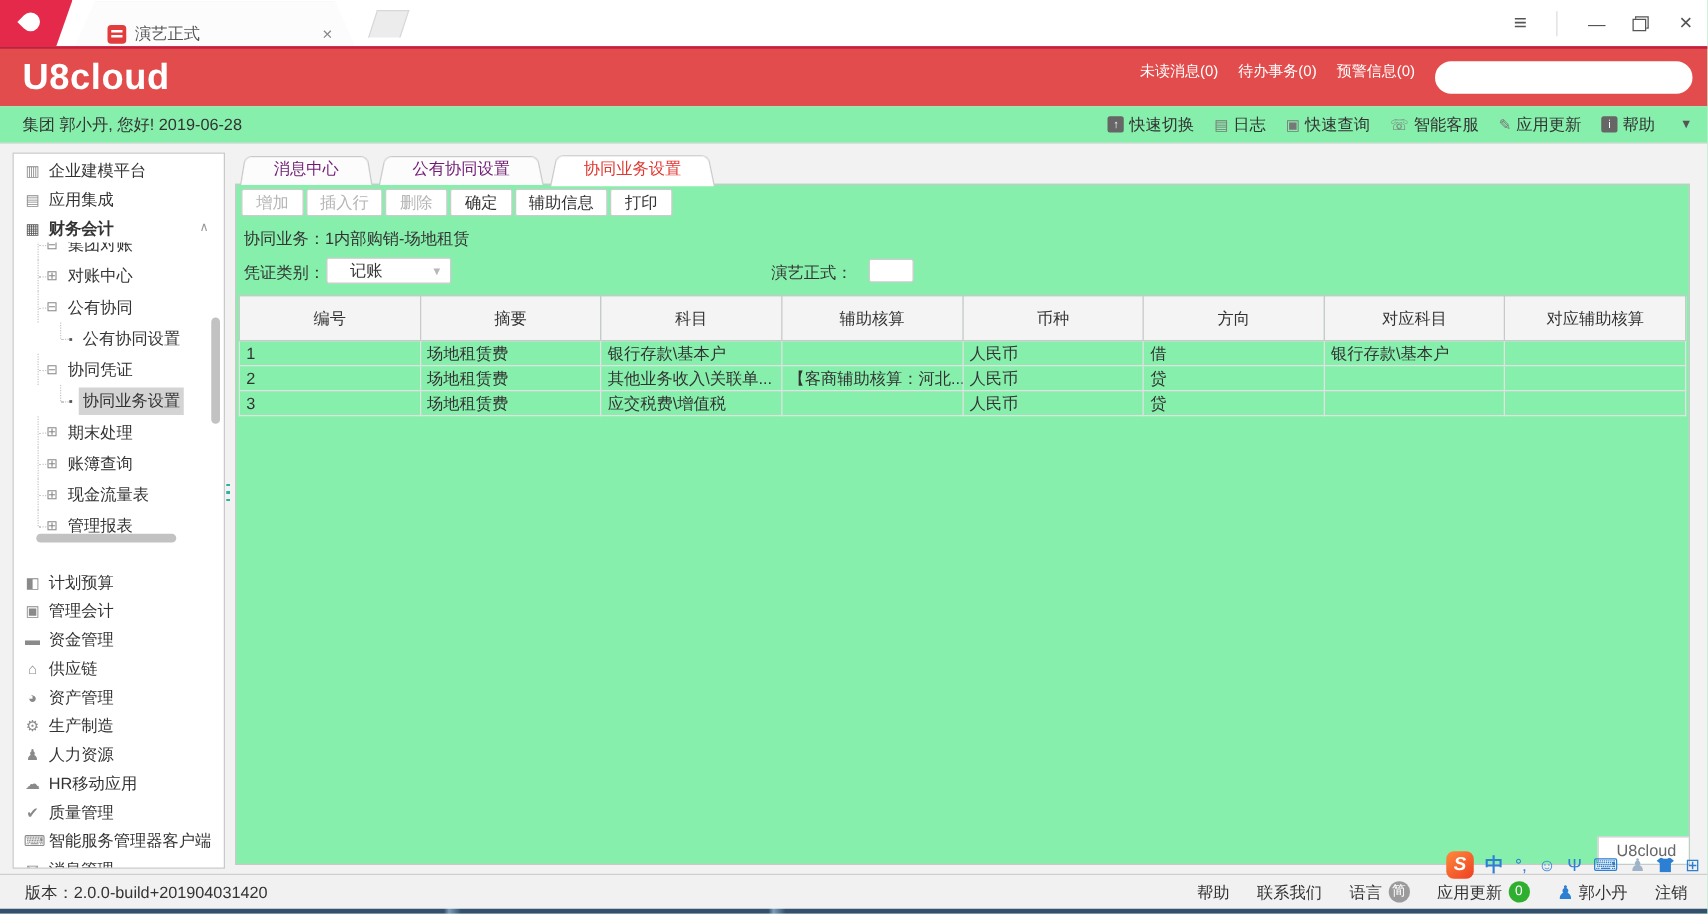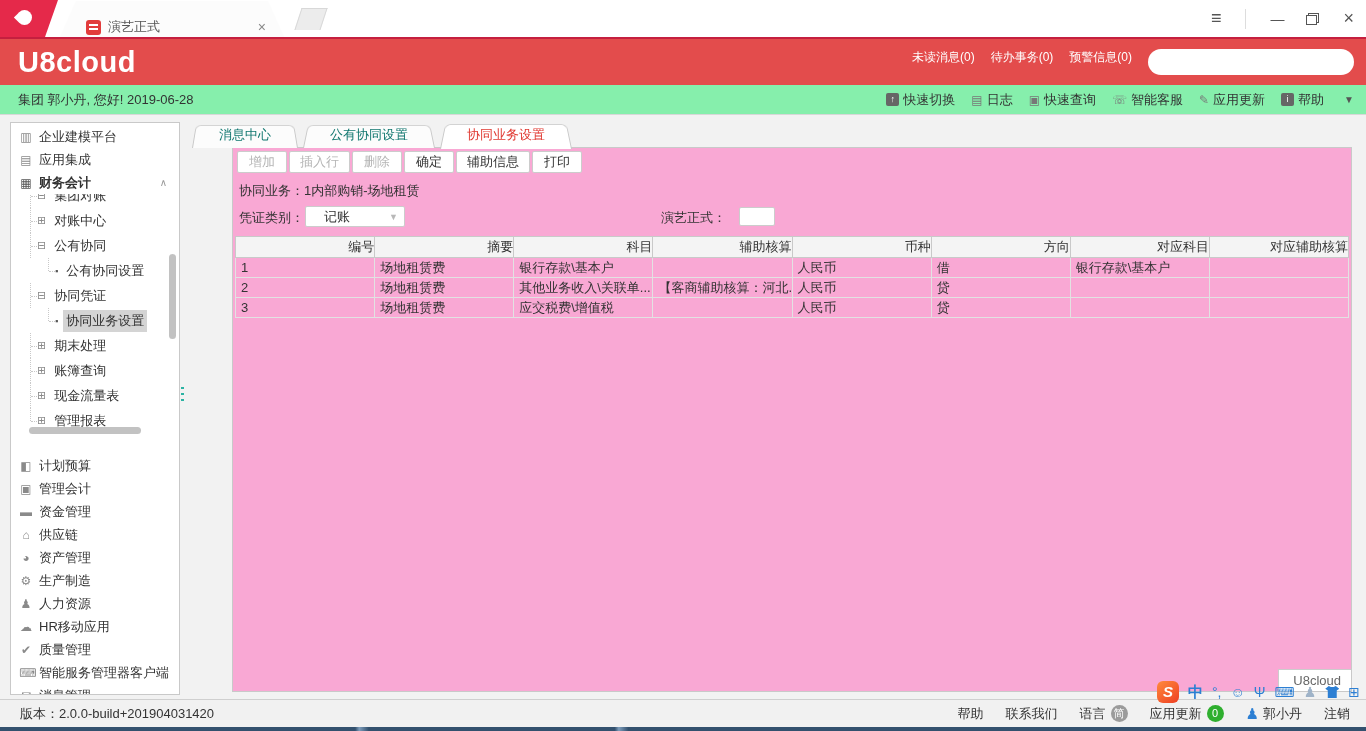--- a/index.html
+++ b/index.html
@@ -85,45 +85,45 @@
 
   .splitter { position:absolute; left:181px; top:272px; width:3px; height:17px;
               background:repeating-linear-gradient(#2bb3a3 0 2px, transparent 2px 6px); }
 
   
   .tabs { position:absolute; left:192px; top:7px; display:flex; z-index:3; }
   .tab { position:relative; height:25px; margin-top:1px; line-height:24px; padding:0 27px; margin-right:5px; }
   .tab::before { content:""; position:absolute; inset:0; background:#fcfcfc; border:1px solid #c9c9c9;
                  border-bottom:none; border-radius:6px 6px 0 0;
                  transform:perspective(22px) rotateX(4deg); transform-origin:bottom center; }
-  .tab .t { position:relative; z-index:1; color:#0f766e; white-space:nowrap; }
+  .tab .t { position:relative; z-index:1; color:#701a75; white-space:nowrap; }
   .tab.active { height:27px; margin-top:0; line-height:26px; }
   .tab.active::before { background:#fff; }
   .tab.active .t { color:#e0372f; }
 
   
-  .panel { position:absolute; left:188px; right:14px; top:32px; bottom:7px; background:#f9a8d4;
-           border:1px solid #c9c9c9;margin-left:44px; }
+  .panel { position:absolute; left:188px; right:14px; top:32px; bottom:7px; background:#86efac;
+           border:1px solid #c9c9c9; }
   .btn-row { position:absolute; top:3px; left:4px; display:flex; gap:2px; }
   .btn { min-width:50px; padding:0 10px; height:22px; line-height:20px; background:#fff;
          border:1px solid #ccc; border-radius:2px; text-align:center; }
   .btn.disabled { color:#b5b5b5; }
   .form-business { position:absolute; top:34px; left:6px; }
   .form-unit { position:absolute; top:34px; left:428px; }
   .form-vtype-label { position:absolute; top:61px; left:6px; }
   .vtype-select { position:absolute; top:58px; left:72px; width:100px; height:21px; border:1px solid #ccc;
                   border-radius:2px; background:#fff; display:flex; align-items:center; padding-left:18px; }
   .vtype-select .arr { margin-left:auto; margin-right:6px; color:#b8b8b8; font-size:9px; }
   .form-attach-label { position:absolute; top:61px; left:428px; }
   .attach-input { position:absolute; top:59px; left:506px; width:36px; height:19px; border:1px solid #ccc;
                   border-radius:2px; outline:none; padding:0 4px; font-size:13px; }
   .grid { position:absolute; top:88px; left:2px; width:calc(100% - 4px); border-collapse:collapse;
           table-layout:fixed; font-size:13px; }
-  .grid th { background:#f4f4f4; border:1px solid #c9c9c9; height:21px; font-weight:normal;
-             text-align:right; color:#333; }
+  .grid th { background:#f4f4f4; border:1px solid #c9c9c9; height:36px; font-weight:normal;
+             text-align:center; color:#333; }
   .grid td { border:1px solid #e2e2e2; height:20px; padding:0 5px; white-space:nowrap; overflow:hidden; }
   .watermark { position:absolute; right:0; bottom:0; border-left:1px solid #ccc; border-top:1px solid #ccc;
                padding:3px 10px 3px 14px; color:#666; background:#fff; }
 
   
   .statusbar { position:absolute; left:0; right:0; bottom:4px; height:28px; background:#f1f1f1;
                border-top:1px solid #cfcfcf; display:flex; align-items:center; }
   .version { margin-left:20px; }
   .status-right { margin-left:auto; display:flex; align-items:center; gap:22px; margin-right:16px; }
   .badge { width:17px; height:17px; border-radius:50%; color:#fff; font-size:11px; line-height:17px;

